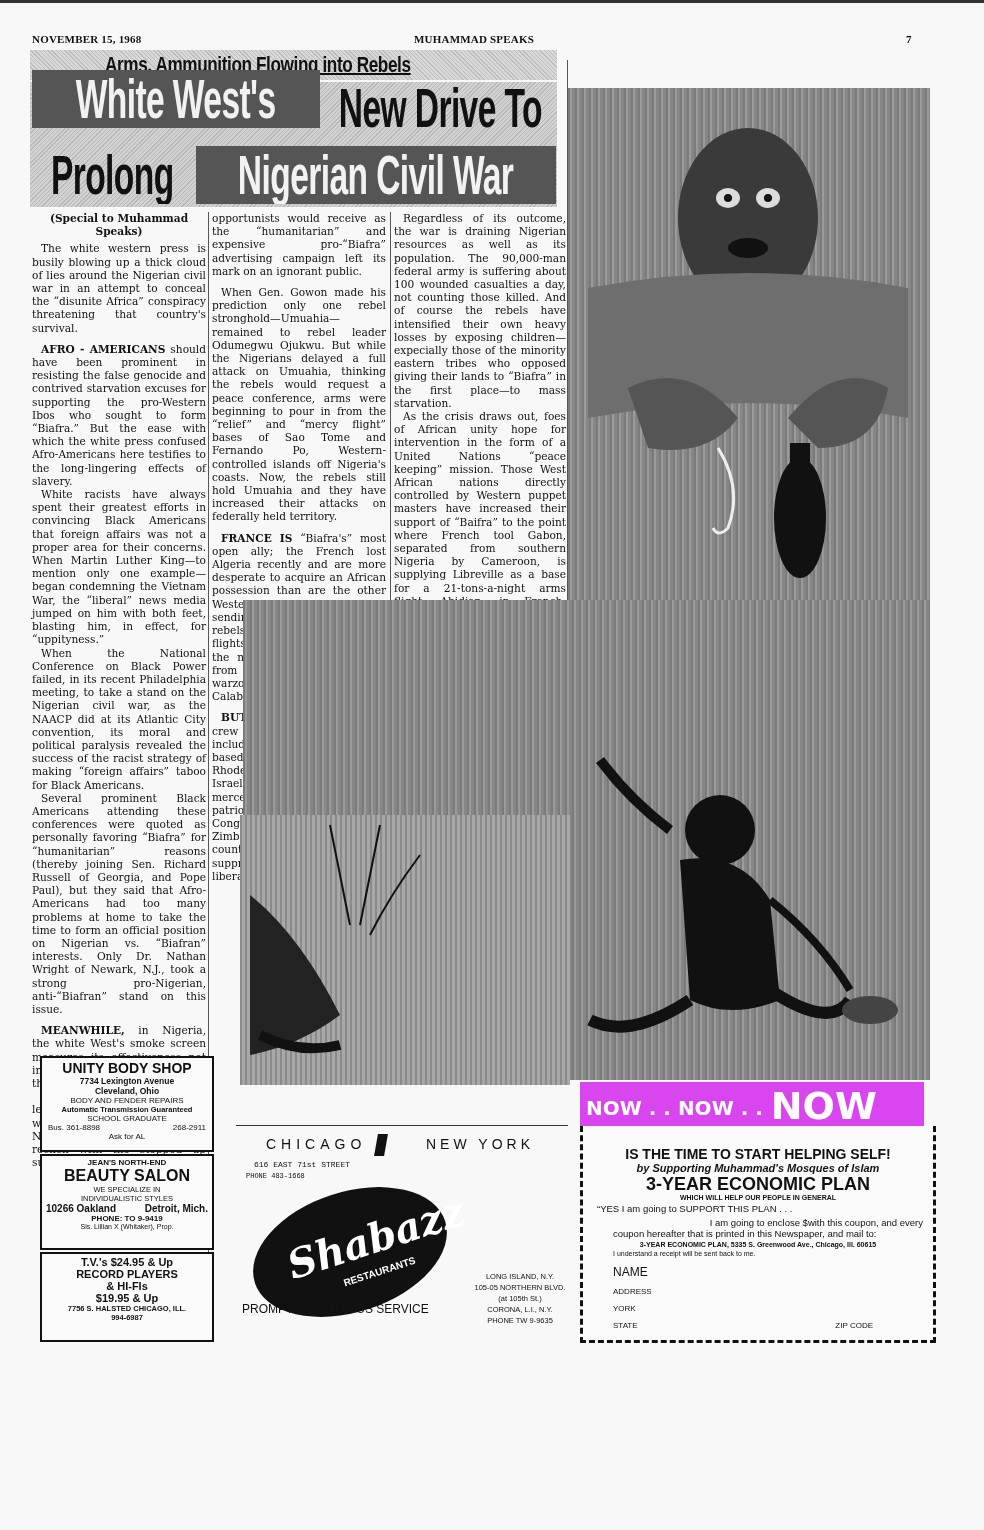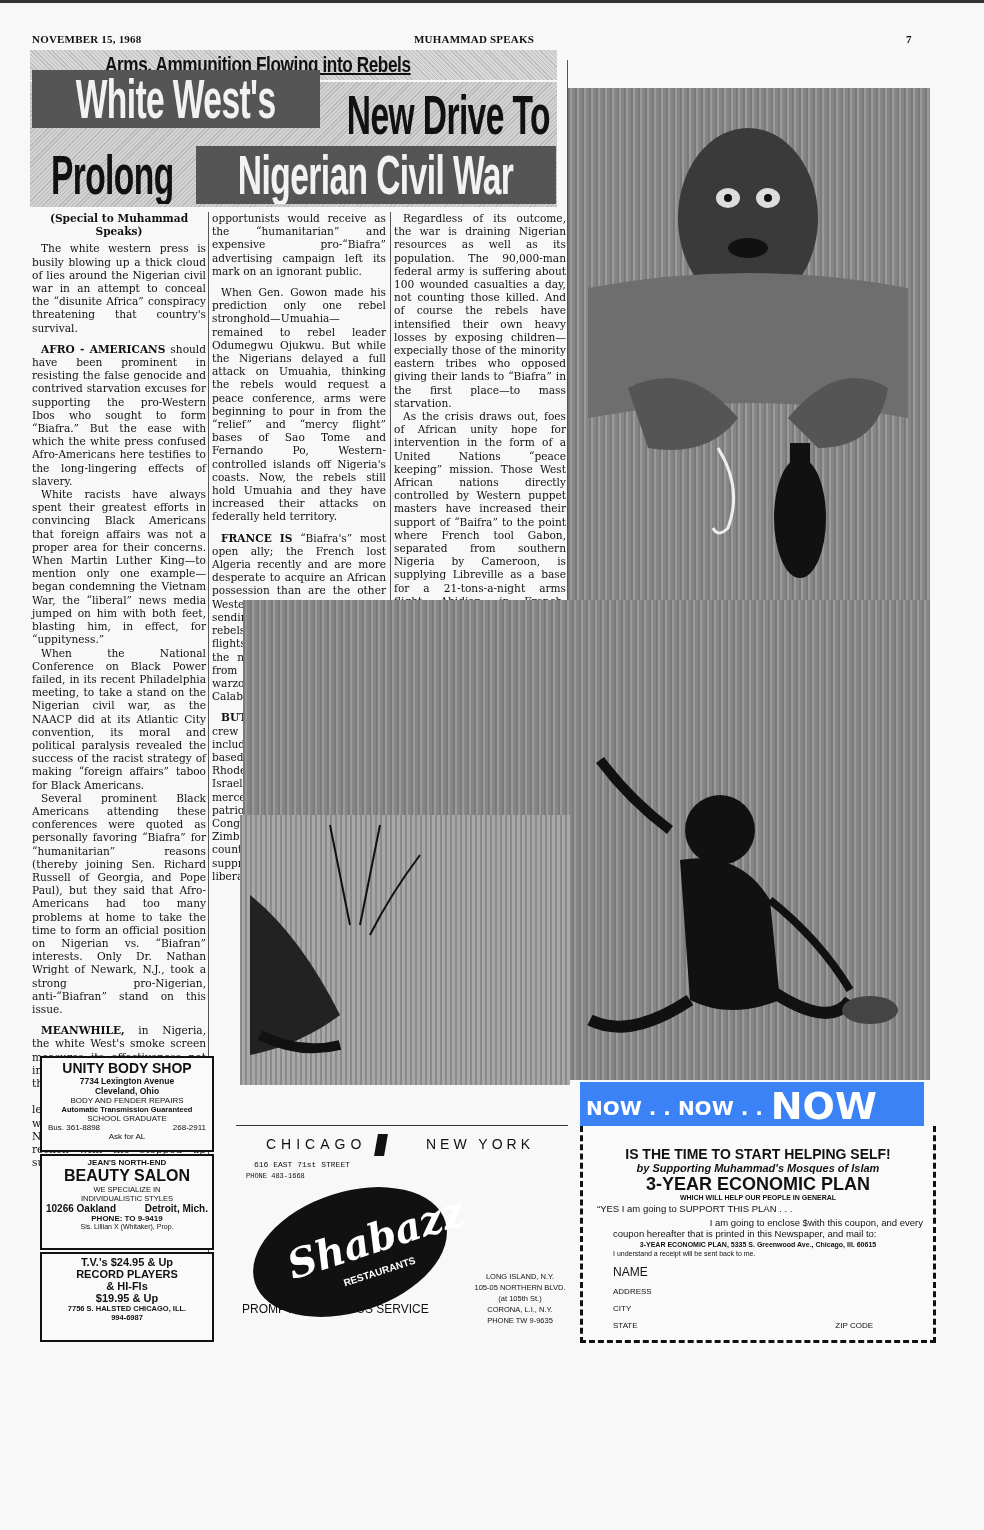--- a/index.html
+++ b/index.html
@@ -18,38 +18,38 @@
   .hlbox{position:absolute;height:58px;display:flex;align-items:center;justify-content:center;overflow:hidden;}
   .hltext{font-size:56px;transform:scaleX(0.6);transform-origin:center center;display:inline-block;letter-spacing:-1px;}
   .col{font-size:10.6px;line-height:13.2px;text-align:justify;hyphens:auto;font-family:"DejaVu Serif",serif;}
   .col p{margin:0 0 0 0;text-indent:9px;}
   .col p.gap{margin-top:8px;}
   .col b{font-family:"DejaVu Serif",serif;}
   .rule-v{width:1px;background:#555;}
   .img-cartoon{background:#8a8a8a;background-image:repeating-linear-gradient(90deg,#7a7a7a 0 2px,#9b9b9b 2px 4px,#868686 4px 7px);}
   .ad-box{border:2px solid #111;background:#fafafa;text-align:center;font-family:"Liberation Sans",sans-serif;font-weight:bold;}
   .coupon{border:3px dashed #111;background:#fafafa;font-family:"Liberation Sans",sans-serif;}
-  .now-band{background:#3b82f6;color:#fff;font-family:"DejaVu Sans",sans-serif;font-weight:bold;}
+  .now-band{background:#d946ef;color:#fff;font-family:"DejaVu Sans",sans-serif;font-weight:bold;}
 </style>
 </head>
 <body>
 
 <div class="abs topline"></div>
 
 <div class="abs hdr" style="left:32px;">NOVEMBER 15, 1968</div>
 <div class="abs hdr" style="left:414px;">MUHAMMAD SPEAKS</div>
 <div class="abs hdr" style="left:906px;">7</div>
 
 <div class="abs subhead-band"></div>
 <div class="abs subhead">Arms, Ammunition Flowing into Rebels</div>
 <div class="abs head-band"></div>
 <div class="hlbox hl hl-dark" style="left:32px;top:70px;width:288px;">
   <span class="hltext">White West's</span>
 </div>
-<div class="hlbox hl hl-light" style="left:284px;top:86px;width:312px;margin-left:8px;">
+<div class="hlbox hl hl-light" style="left:284px;top:79px;width:312px;">
   <span class="hltext">New Drive To</span>
 </div>
 <div class="hlbox hl hl-light" style="left:32px;top:146px;width:160px;">
   <span class="hltext">Prolong</span>
 </div>
 <div class="hlbox hl hl-dark" style="left:196px;top:146px;width:360px;">
   <span class="hltext">Nigerian Civil War</span>
 </div>
 
 <div class="abs col" style="left:32px;top:212px;width:174px;">
@@ -182,18 +182,18 @@
   <div style="font-size:9.5px;padding-left:14px;margin-top:2px;">“YES I am going to SUPPORT THIS PLAN . . .</div>
   <div style="font-size:9.5px;padding-left:30px;display:flex;justify-content:flex-end;padding-right:10px;margin-top:3px;">
     <span>I am going to enclose $</span>
     <span>with this coupon, and every</span>
   </div>
   <div style="font-size:9.5px;padding-left:30px;">coupon hereafter that is printed in this Newspaper, and mail to:</div>
   <div style="font-size:7px;font-weight:bold;text-align:center;margin-top:2px;">3-YEAR ECONOMIC PLAN, 5335 S. Greenwood Ave., Chicago, Ill. 60615</div>
   <div style="font-size:7px;padding-left:30px;margin-top:2px;">I understand a receipt will be sent back to me.</div>
   <div style="font-size:12px;padding-left:30px;margin-top:8px;">NAME</div>
   <div style="font-size:8px;padding-left:30px;margin-top:8px;">ADDRESS</div>
-  <div style="font-size:8px;padding-left:30px;margin-top:8px;">CITY</div>
+  <div style="font-size:8px;padding-left:30px;margin-top:8px;">YORK</div>
   <div style="font-size:8px;padding-left:30px;margin-top:8px;display:flex;justify-content:space-between;padding-right:60px;">
     <span>STATE</span>
     <span>ZIP CODE</span>
   </div>
 </div>
 
 </body></html>

